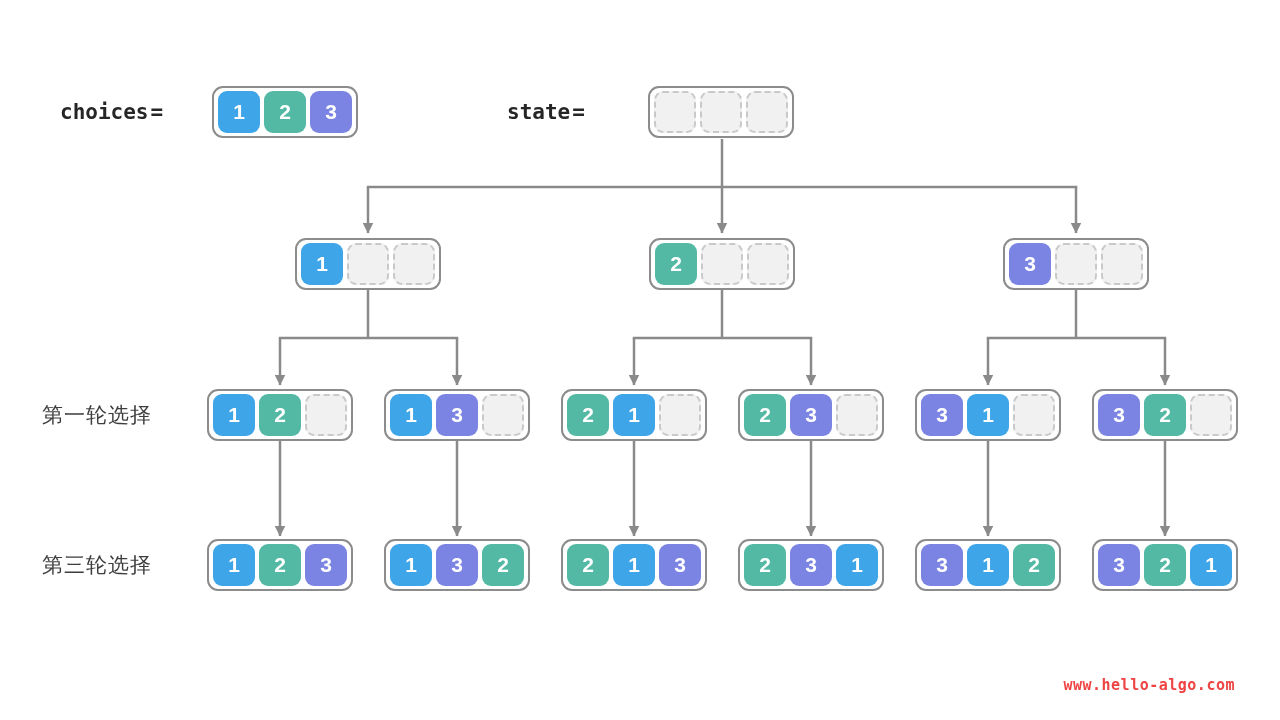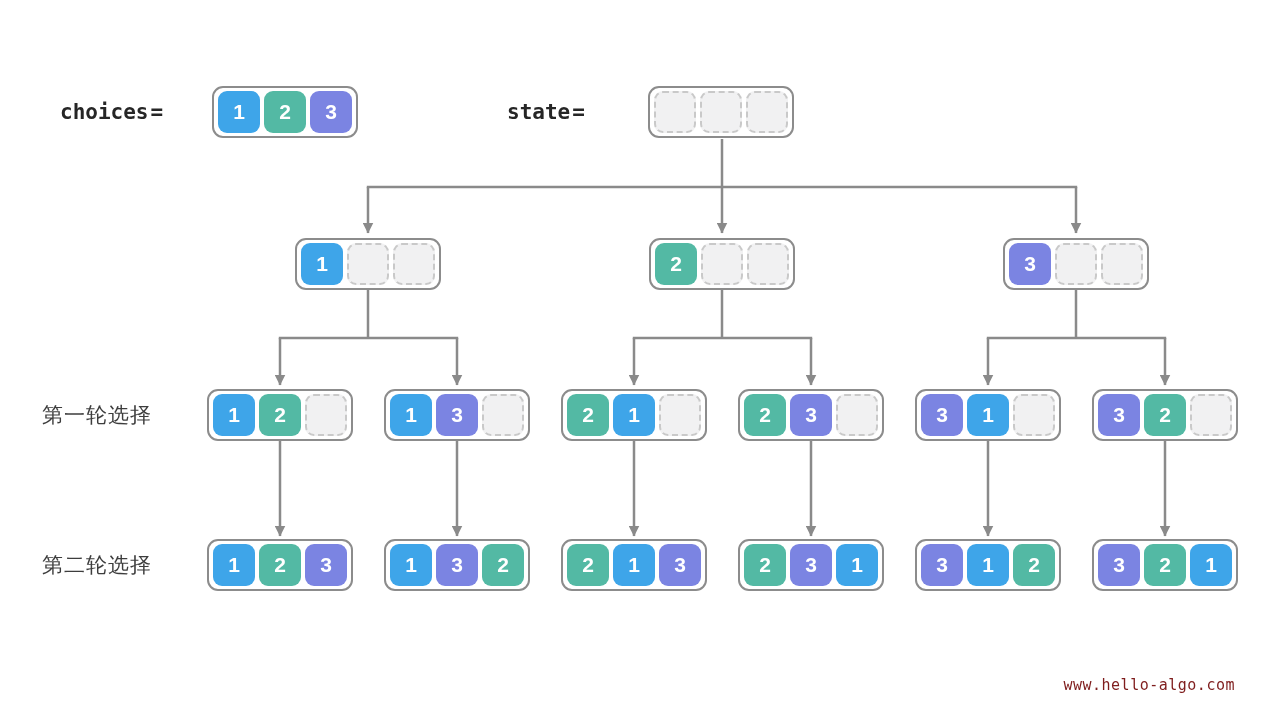--- a/index.html
+++ b/index.html
@@ -42,21 +42,21 @@
 
   .rowlabel{
     position:absolute;left:42px;height:52px;line-height:52px;
     font-size:21px;color:#3d3d3d;letter-spacing:1px;
     font-family:"Liberation Sans",sans-serif;
   }
 
   .watermark{
     position:absolute;right:45px;bottom:26px;
     font-family:"DejaVu Sans Mono","Liberation Mono",monospace;
-    font-size:15px;color:#7f1d1d;letter-spacing:0.5px;
+    font-size:15px;color:#ef4444;letter-spacing:0.5px;font-weight:bold;
   }
 </style>
 </head>
 <body>
 
 <div class="canvas">
 
   <svg id="arrows" class="arrows" width="1280" height="720">
     <defs>
       <marker id="ah" viewBox="0 0 10 10" refX="9.5" refY="5" markerWidth="11" markerHeight="11" markerUnits="userSpaceOnUse" orient="auto">
@@ -102,21 +102,21 @@
     <span class="code">state</span>
     <span class="code">=</span>
   </div>
   <div id="state-box" class="abox" style="left:648px;top:86px">
       <div class="cell empty"></div>
       <div class="cell empty"></div>
       <div class="cell empty"></div>
     </div>
 
   <div class="rowlabel" style="top:389px">第一轮选择</div>
-  <div class="rowlabel" style="top:539px">第二轮选择</div>
+  <div class="rowlabel" style="top:539px">第三轮选择</div>
 
   <div id="nodes">
       <div class="abox" style="left: 295px; top: 238px;">
         <div class="cell v1">1</div>
         <div class="cell empty"></div>
         <div class="cell empty"></div>
       </div>
       <div class="abox" style="left: 649px; top: 238px;">
         <div class="cell v2">2</div>
         <div class="cell empty"></div>

